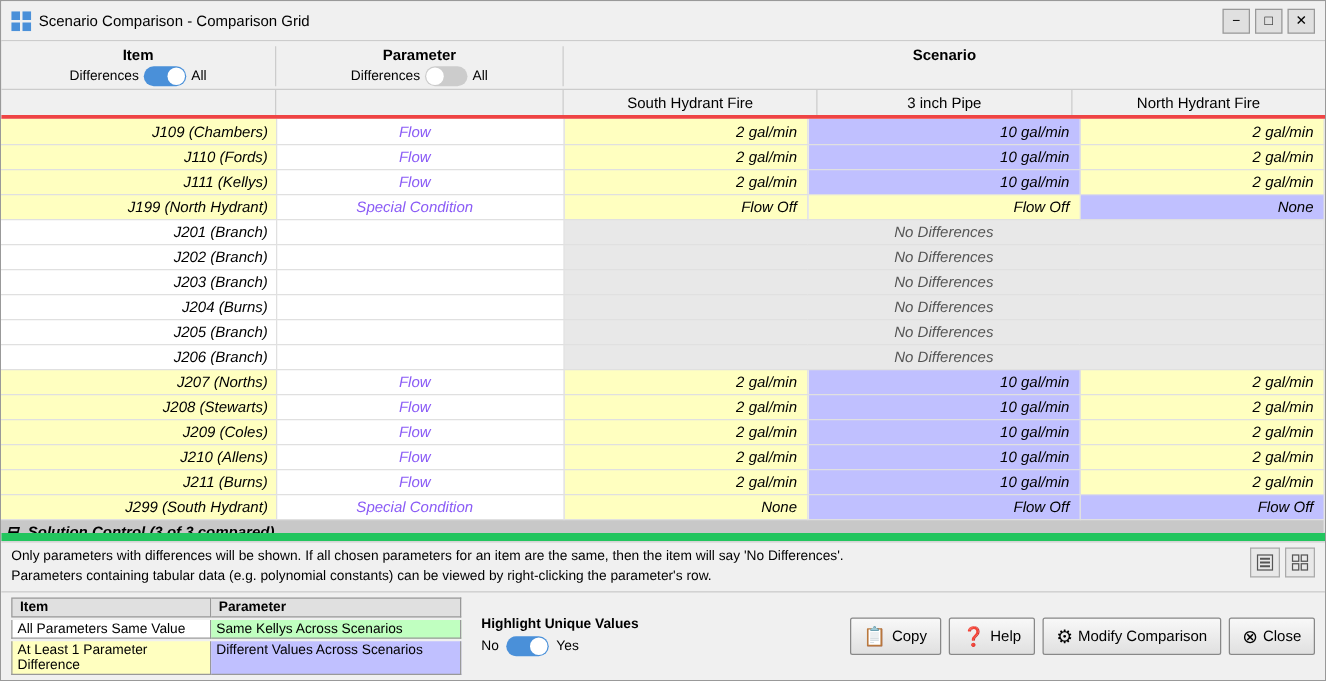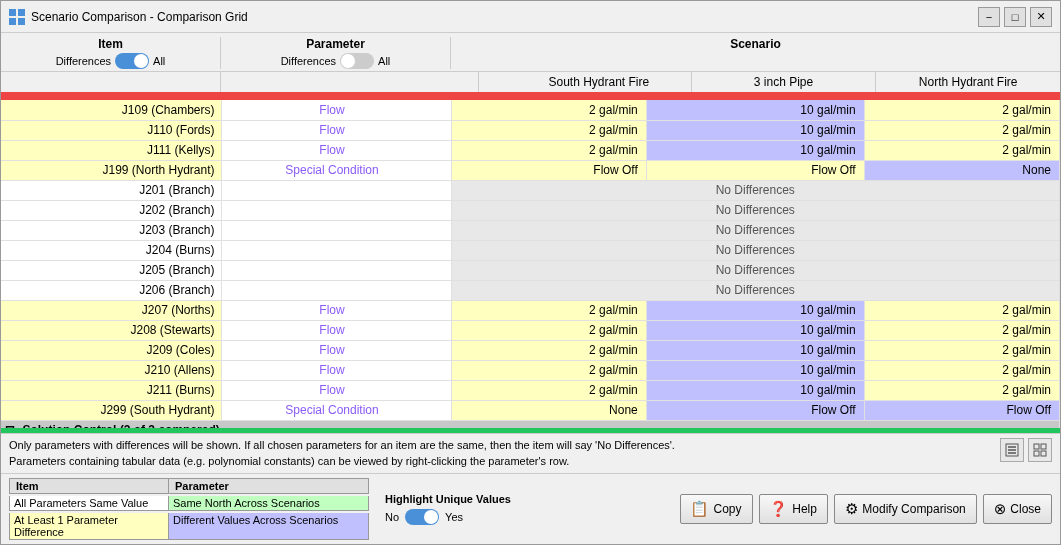--- a/index.html
+++ b/index.html
@@ -115,42 +115,42 @@
       left: 1px;
       transition: left 0.1s;
     }
     .toggle-track.on .toggle-thumb { left: 19px; }
     .gh-all-label { font-size: 11px; }
 
     
     .scenario-header-row {
       display: flex;
       background: #f0f0f0;
-      border-bottom: 8px solid #ef4444;
-      gap: 28px;
+      border-bottom: 3px solid #ef4444;
     }
     .sh-item { width: 220px; border-right: 1px solid #ccc; padding: 2px 4px; }
     .sh-param { width: 230px; border-right: 1px solid #ccc; padding: 2px 4px; text-align: right; padding-right: 8px; font-size: 11px; color: #555; }
     .sh-scenarios { flex: 1; display: flex; }
     .sh-scenario-cell {
       flex: 1;
       text-align: center;
       padding: 3px 4px;
       border-right: 1px solid #ccc;
       font-size: 12px;
       font-weight: normal;
     }
     .sh-scenario-cell:last-child { border-right: none; }
 
     
     .grid-scroll {
       flex: 1;
       overflow-y: auto;
       overflow-x: hidden;
-      border-bottom: 5px solid #22c55e;
+      border-bottom: 7px solid #22c55e;
+      font-style: italic;
     }
     .grid-table {
       width: 100%;
       border-collapse: collapse;
     }
     .grid-table tr {
       height: 20px;
     }
     .grid-table td {
       border-bottom: 1px solid #e0e0e0;
@@ -517,21 +517,21 @@
     </div>
 
     <div class="footer-area">
       <div class="legend-section">
         <div class="legend-col-headers">
           <div class="legend-col-header" style="width:160px">Item</div>
           <div class="legend-col-header" style="width:200px;border-left:none">Parameter</div>
         </div>
         <div class="legend-row legend-row-1">
           <div class="legend-item-cell" style="background:#ffffff">All Parameters Same Value</div>
-          <div class="legend-param-cell" style="background:#c0ffc0">Same North Across Scenarios</div>
+          <div class="legend-param-cell" style="background:#c0ffc0">Same Kellys Across Scenarios</div>
         </div>
         <div class="legend-row legend-row-2">
           <div class="legend-item-cell" style="background:#ffffc0">At Least 1 Parameter Difference</div>
           <div class="legend-param-cell" style="background:#c0c0ff">Different Values Across Scenarios</div>
         </div>
       </div>
 
       <div class="highlight-section">
         <div class="highlight-label">Highlight Unique Values</div>
         <div class="highlight-toggle-row">

